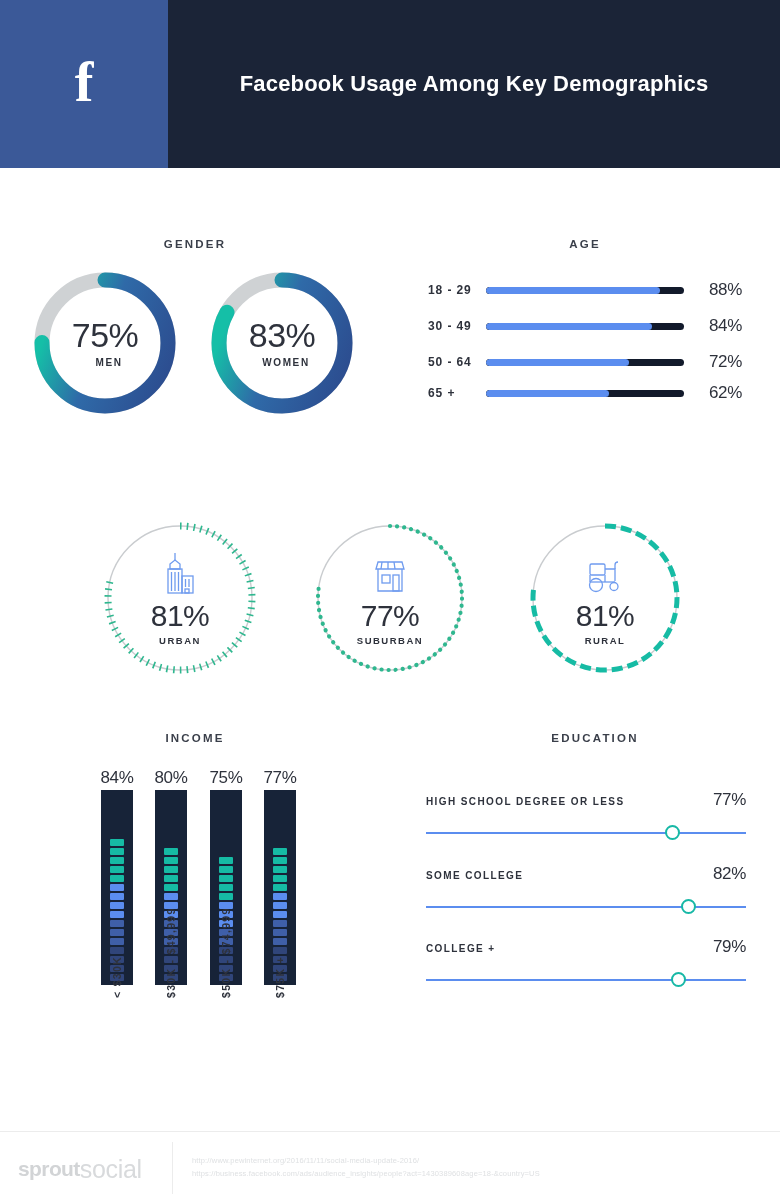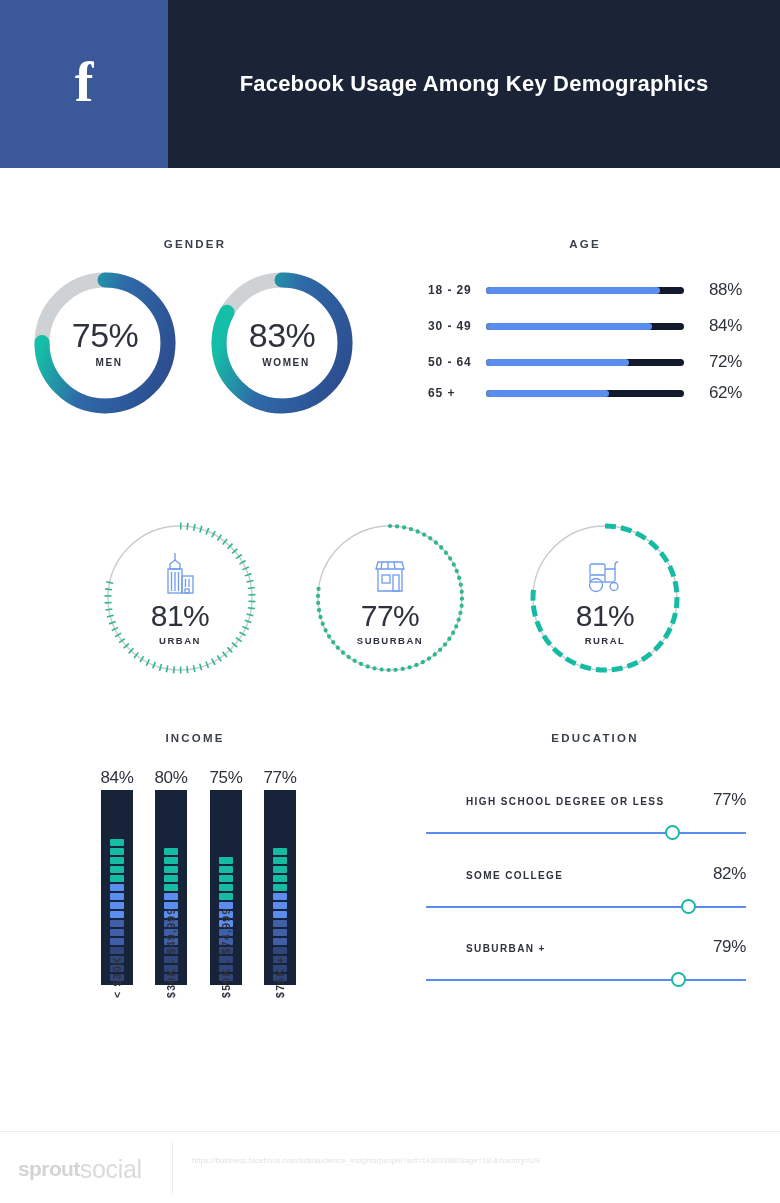--- a/index.html
+++ b/index.html
@@ -61,21 +61,21 @@
   .inc-bar{position:absolute;width:32px;background:#172338;overflow:hidden;}
   .inc-seg-stack{position:absolute;left:50%;transform:translateX(-50%);bottom:4px;width:14px;
       display:flex;flex-direction:column-reverse;gap:2px;}
   .inc-seg{width:14px;height:7px;border-radius:1px;}
   .inc-lbl{position:absolute;font-size:10.5px;font-weight:bold;letter-spacing:1.3px;color:#2e323c;
       transform-origin:left top;transform:rotate(-90deg);white-space:nowrap;}
 
   
   #education-title{left:400px;top:732px;width:390px;}
   .edu-block{position:absolute;width:320px;left:426px;}
-  .edu-head{display:flex;align-items:baseline;justify-content:space-between;margin-left:40px;}
+  .edu-head{display:flex;align-items:baseline;justify-content:space-between;}
   .edu-name{font-size:10px;font-weight:bold;letter-spacing:1.4px;color:#2e323c;}
   .edu-val{font-size:17px;font-weight:300;color:#2e323c;letter-spacing:-0.3px;}
   .edu-slider{position:relative;height:22px;margin-top:12px;}
   .edu-line{position:absolute;left:0;top:10px;width:320px;height:2px;background:#5b8def;}
   .edu-knob{position:absolute;top:3px;width:15px;height:15px;border-radius:50%;
       border:2.2px solid #17b8a6;background:#ffffff;box-sizing:border-box;margin-left:-7.5px;}
 
   
   .footer{position:absolute;left:0;top:1131px;width:780px;height:72px;border-top:1px solid #ececec;background:#fff;}
   .footer-logo{position:absolute;left:18px;top:19px;width:150px;height:36px;display:flex;align-items:center;}
@@ -355,33 +355,34 @@
       <span class="edu-val">82%</span>
     </div>
     <div class="edu-slider">
       <div class="edu-line"></div>
       <div class="edu-knob" id="knob1" style="left: 262.4px;"></div>
     </div>
   </div>
 
   <div class="edu-block" style="top:937px;">
     <div class="edu-head">
-      <span class="edu-name">SUBURBAN +</span>
+      <span class="edu-name">COLLEGE +</span>
       <span class="edu-val">79%</span>
     </div>
     <div class="edu-slider">
       <div class="edu-line"></div>
       <div class="edu-knob" id="knob2" style="left: 252.8px;"></div>
     </div>
   </div>
 
   <div class="footer">
     <div class="footer-logo">
       <span class="fl-a">sprout</span>
         <span class="fl-b">social</span>
     </div>
     <div class="footer-div"></div>
     <div class="footer-src">
+      <div>http://www.pewinternet.org/2016/11/11/social-media-update-2016/</div>
       <div>https://business.facebook.com/ads/audience_insights/people?act=1430389608age=18-&amp;country=US</div>
     </div>
   </div>
 
 </div>
 
 </body></html>

